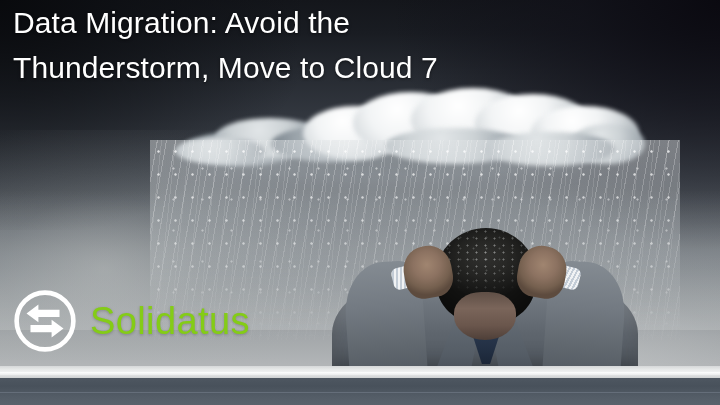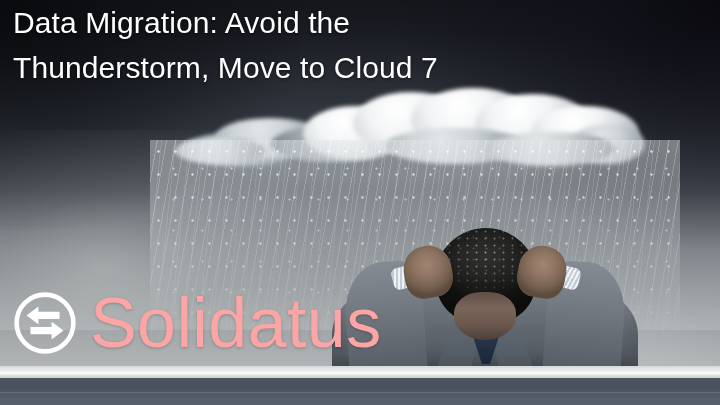--- a/index.html
+++ b/index.html
@@ -307,22 +307,22 @@
     display: flex;
     align-items: center;
     gap: 12px;
   }
   .logo-mark {
     width: 66px; height: 66px;
     flex: 0 0 auto;
     display: block;
   }
   .logo-text {
-    color: #fca5a5;
-    font-size: 70px;
+    color: #84cc16;
+    font-size: 38px;
     font-weight: 300;
     line-height: 1;
     letter-spacing: 0.4px;
     white-space: nowrap;
     text-shadow: 0 1px 3px rgba(0,0,0,0.22);
   }
 </style>
 </head>
 <body>
 

